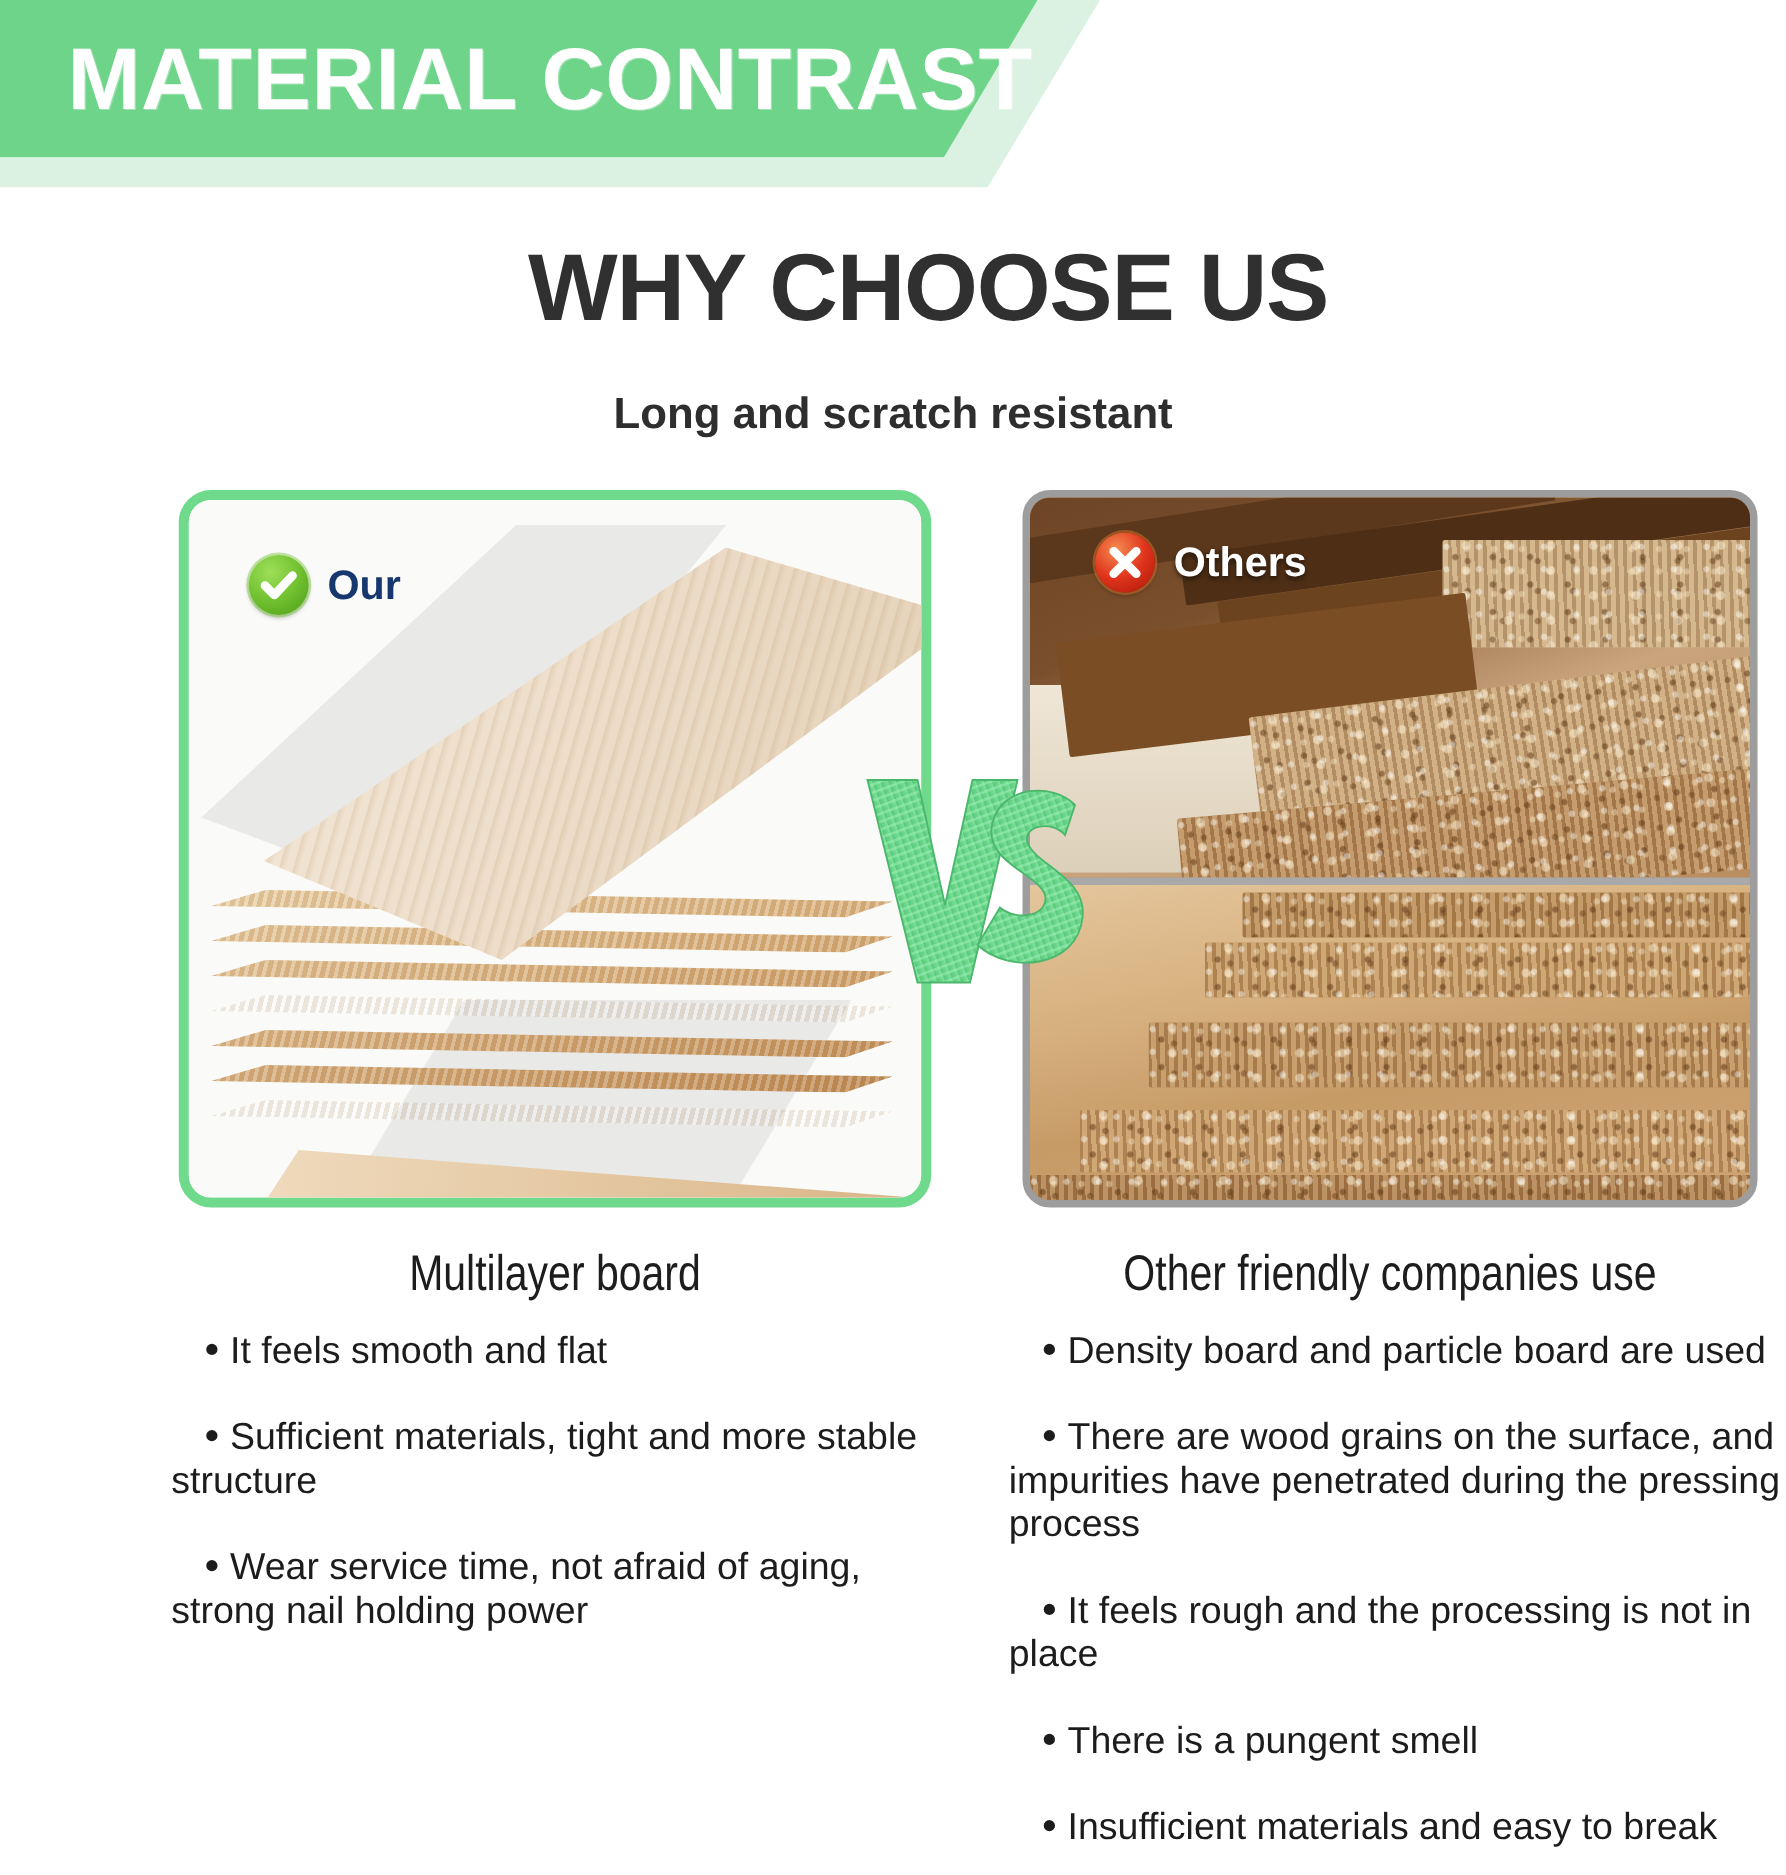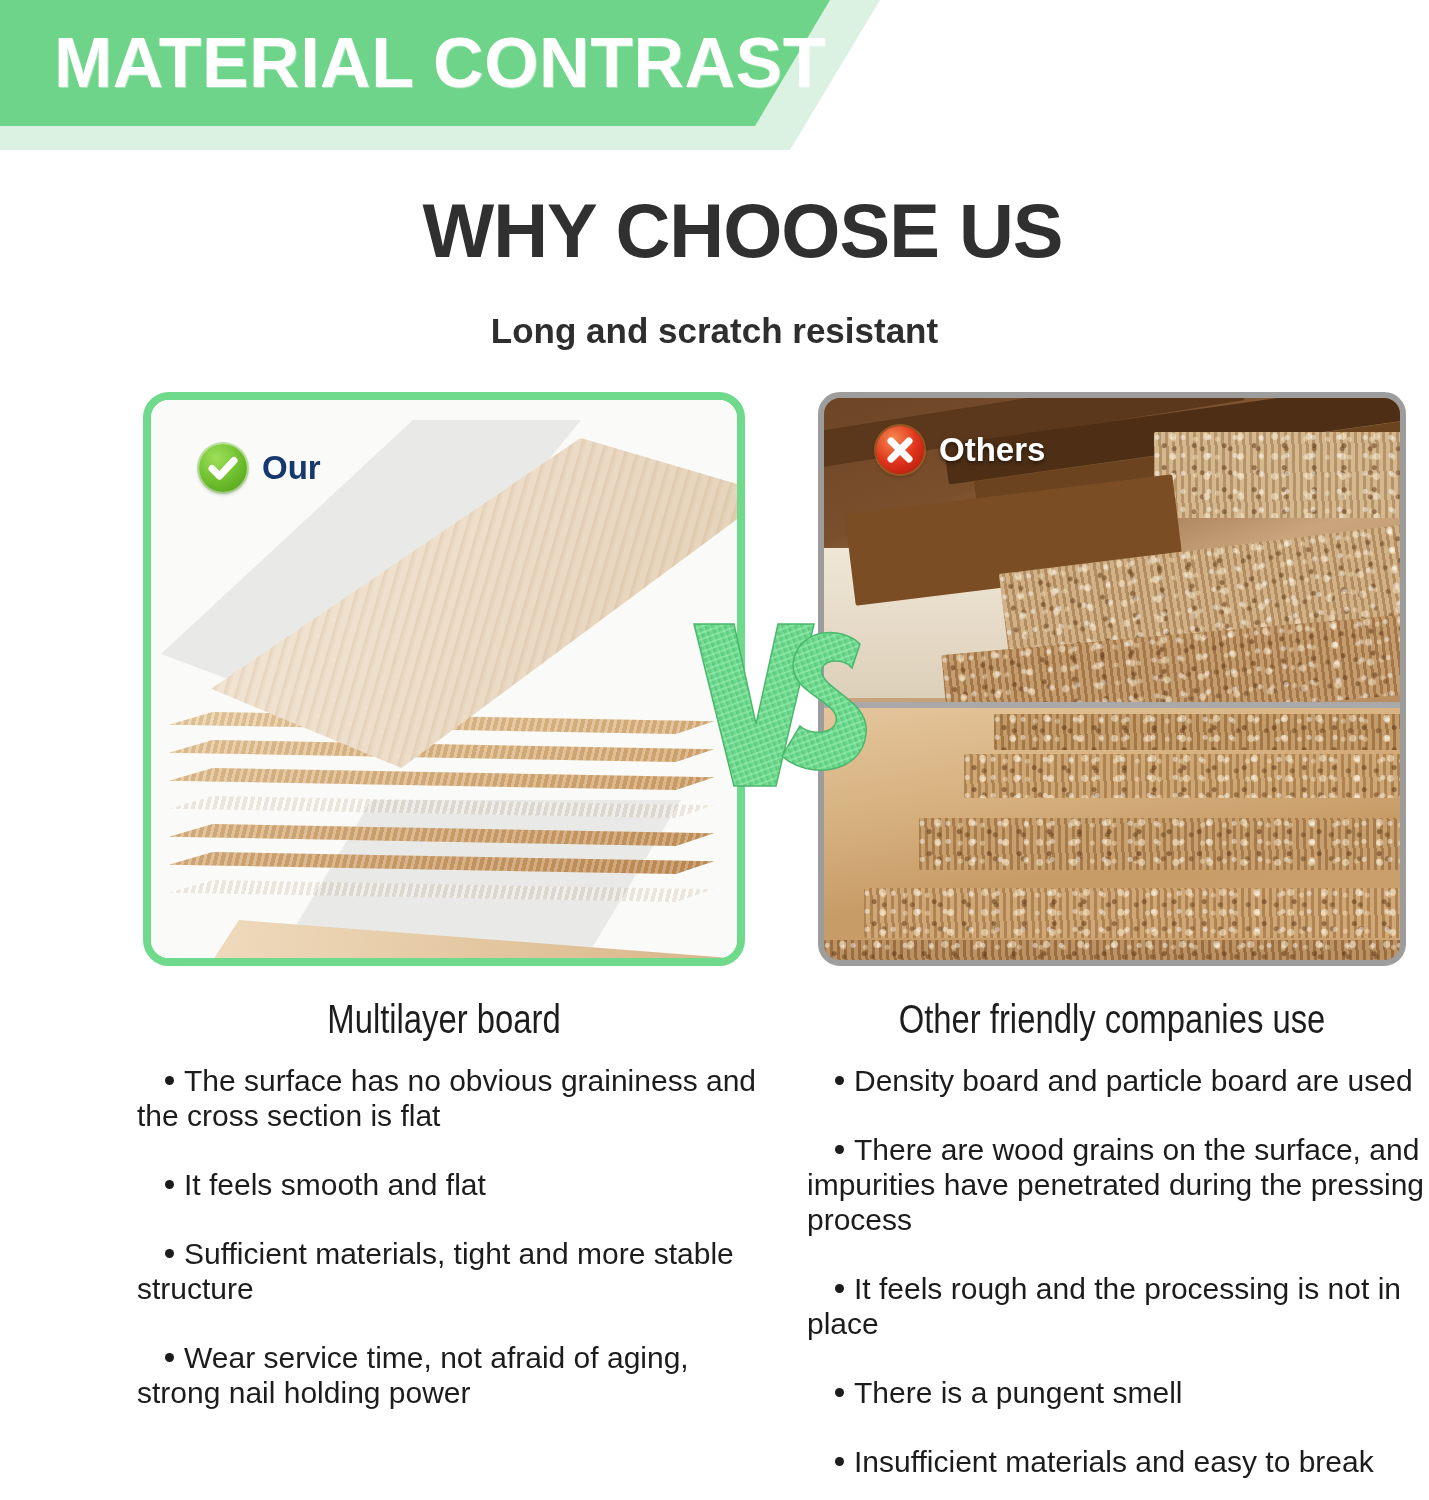--- a/index.html
+++ b/index.html
@@ -294,21 +294,20 @@
                C150 128 124 134 110 122 L92 152 C118 176 172 170 176 130
                C180 98 138 88 132 70 C128 56 152 52 162 64 Z"></path>
     </g>
   </svg>
 </div>
 
 <div class="caption cap-left">Multilayer board</div>
 <div class="caption cap-right">Other friendly companies use</div>
 
 <div class="col col-left">
-  <div class="bullet"><span class="dot"></span><span>The surface has no obvious graininess and the cross section is flat</span></div>
   <div class="bullet"><span class="dot"></span><span>It feels smooth and flat</span></div>
   <div class="bullet"><span class="dot"></span><span>Sufficient materials, tight and more stable structure</span></div>
   <div class="bullet"><span class="dot"></span><span>Wear service time, not afraid of aging, strong nail holding power</span></div>
 </div>
 
 <div class="col col-right">
   <div class="bullet"><span class="dot"></span><span>Density board and particle board are used</span></div>
   <div class="bullet"><span class="dot"></span><span>There are wood grains on the surface, and impurities have penetrated during the pressing process</span></div>
   <div class="bullet"><span class="dot"></span><span>It feels rough and the processing is not in place</span></div>
   <div class="bullet"><span class="dot"></span><span>There is a pungent smell</span></div>

